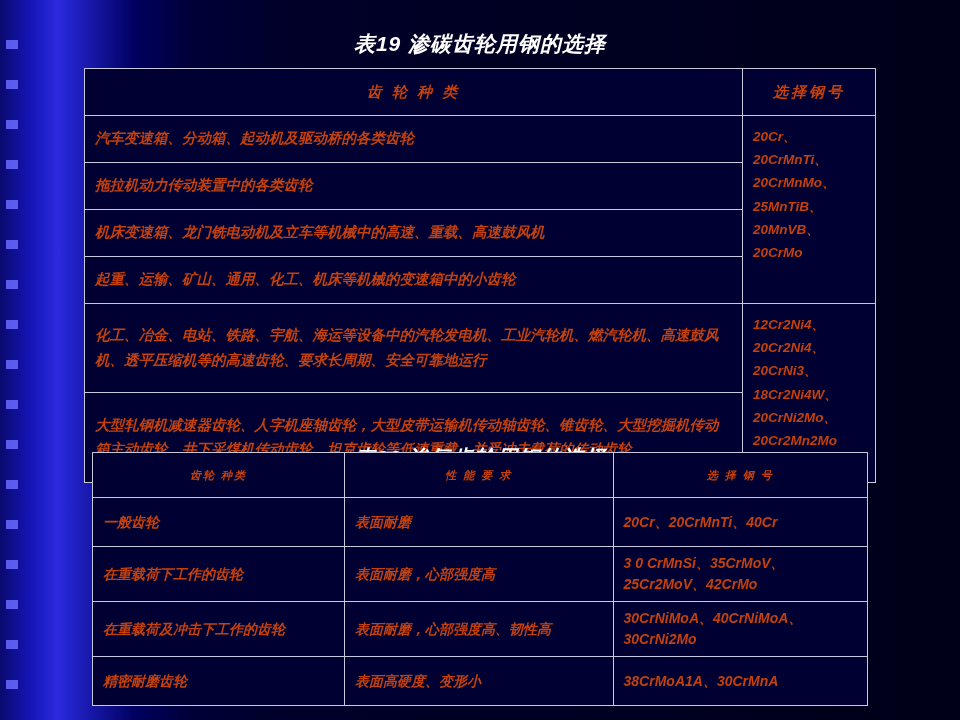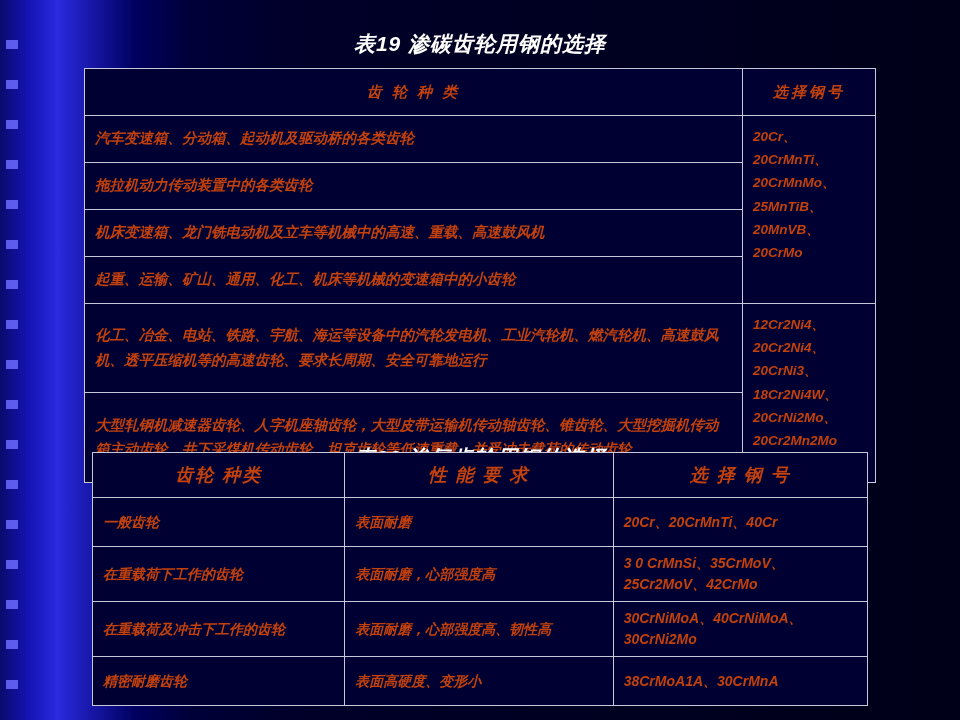--- a/index.html
+++ b/index.html
@@ -109,21 +109,21 @@
 
   
   #table20 {
     left: 92px;
     top: 452px;
     width: 776px;
   }
   #table20 th {
     text-align: center;
     letter-spacing: 2px;
-    font-size: 18px;
+    font-size: 11px;
     height: 32px;
   }
   #table20 td {
     font-size: 14px;
     height: 36px;
   }
   #table20 td.c1 { width: 255px; }
   #table20 td.c2 { width: 272px; }
   #table20 td.c3 { width: 249px; }
 </style>

